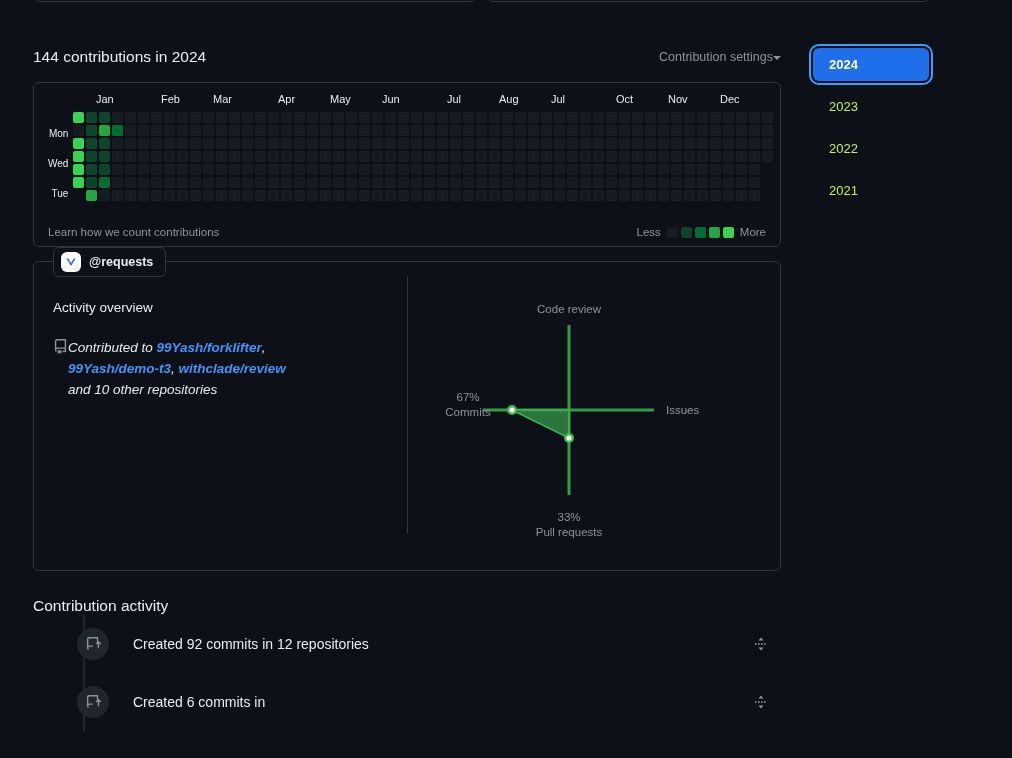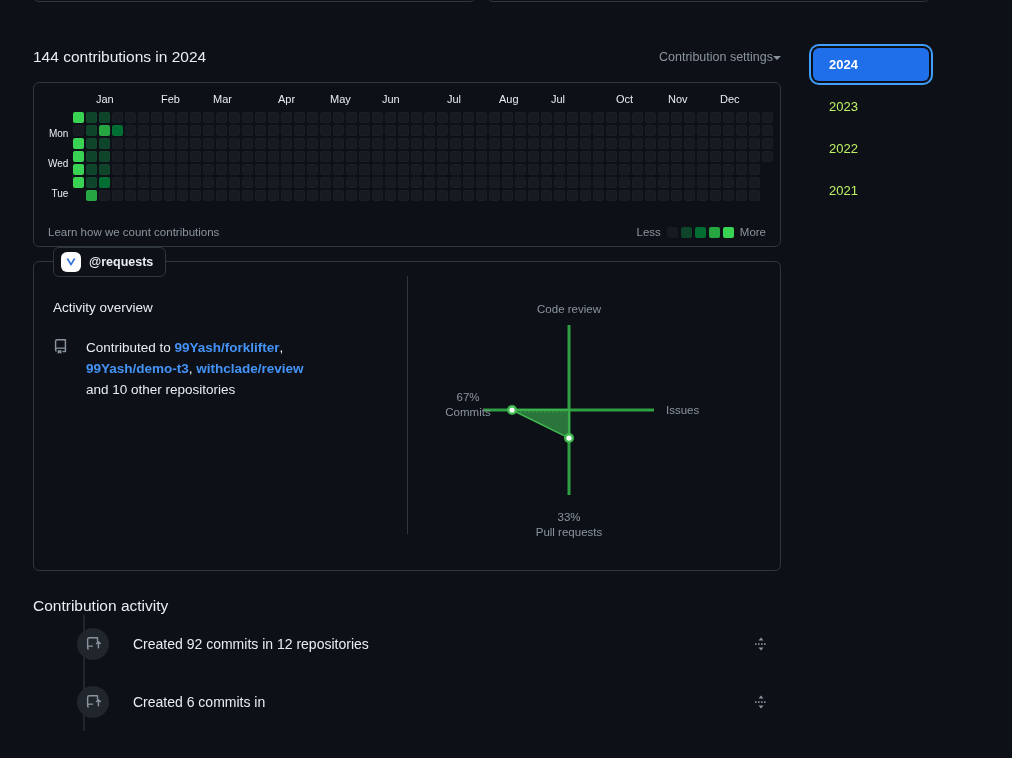--- a/index.html
+++ b/index.html
@@ -88,21 +88,21 @@
   }
   .avatar {
     width: 20px; height: 20px; border-radius: 6px; background: #ffffff;
     display: flex; align-items: center; justify-content: center;
   }
   .badge-name { font-size: 12.5px; font-weight: 700; color: #e6edf3; }
 
   .act-inner { display: flex; padding: 38px 0 0 0; height: 100%; }
   .act-left { width: 374px; padding-left: 19px; }
   .act-title { font-size: 13.5px; color: #e6edf3; margin-bottom: 22px; }
-  .act-item { display: flex; gap: 18px; }
+  .act-item { display: flex; gap: 0; font-style: italic; }
   .act-icon { flex: 0 0 auto; margin-top: 2px; }
   .act-text { font-size: 13.5px; line-height: 21px; color: #e6edf3; }
   .act-text a { color: #4493f8; text-decoration: none; font-weight: 600; }
   .act-divider { width: 1px; background: #30363d; height: 258px; margin-top: -24px; }
   .act-right { flex: 1; position: relative; }
 
   
   .ca-title { margin-top: 26px; font-size: 15.5px; color: #e6edf3; }
   .ca-month-row {
     display: flex; align-items: center; gap: 14px;

